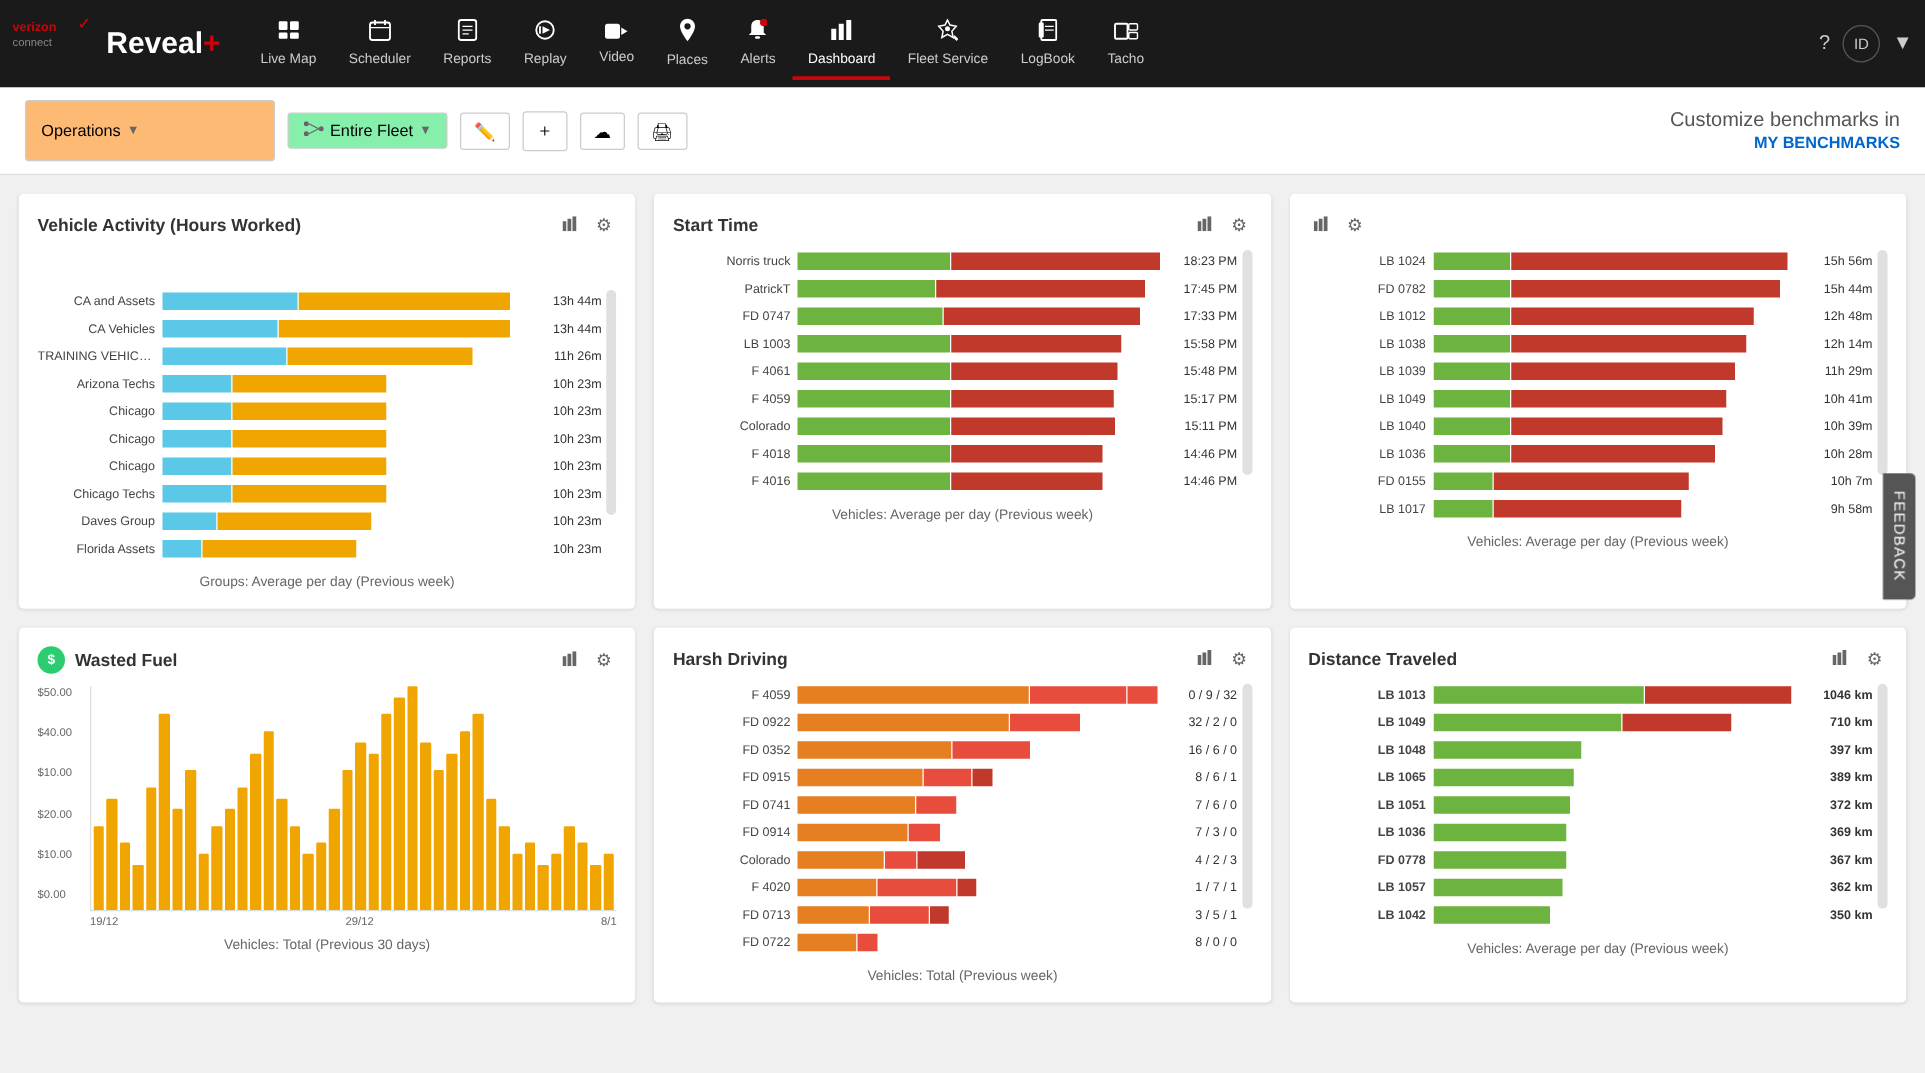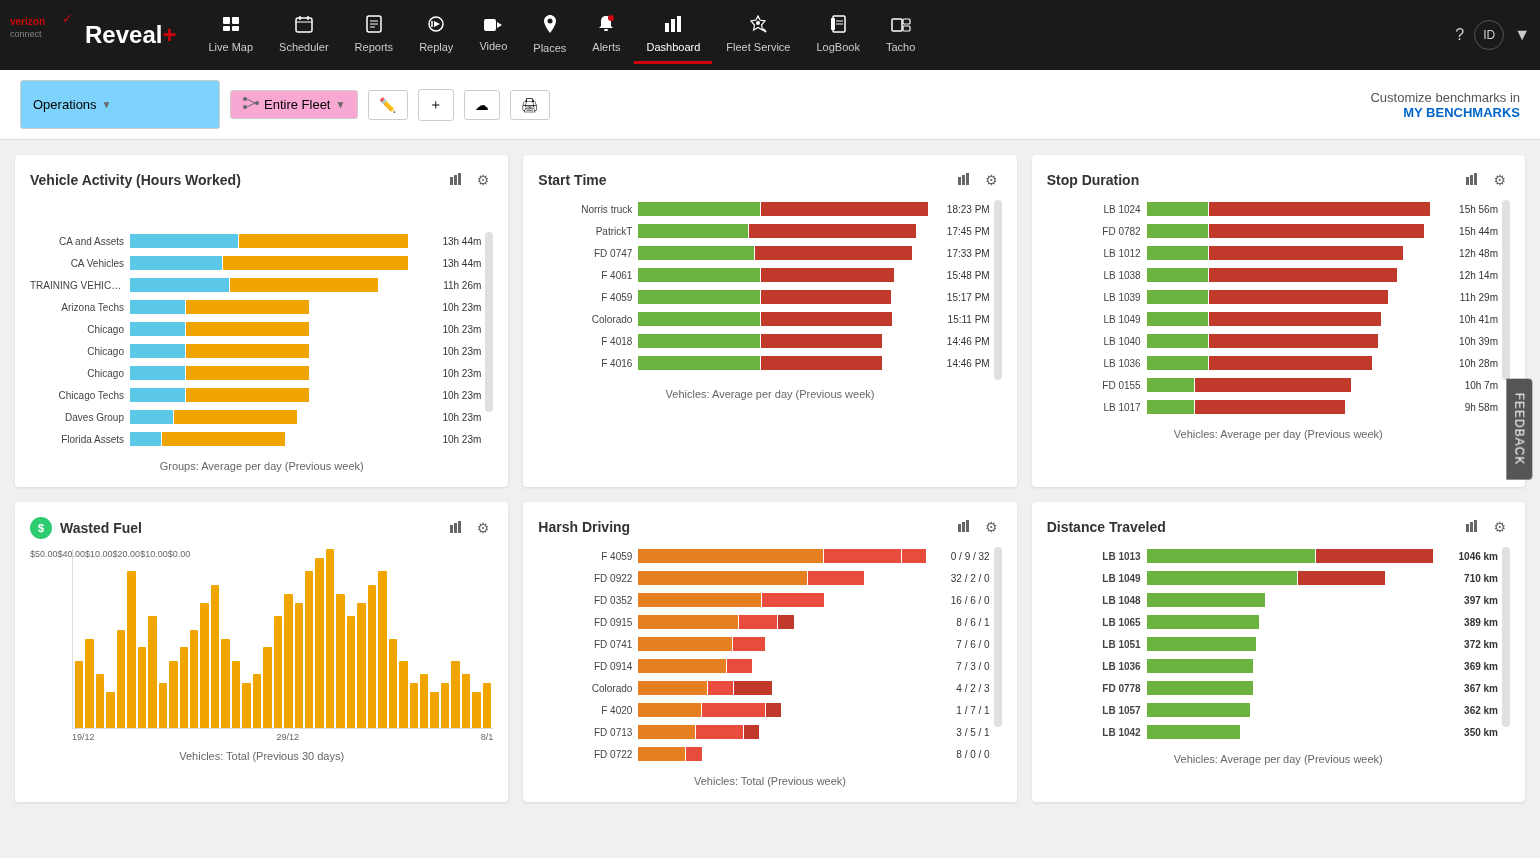--- a/index.html
+++ b/index.html
@@ -11,26 +11,26 @@
     .nav-items { display: flex; align-items: center; flex: 1; gap: 2px; }
     .nav-item { display: flex; flex-direction: column; align-items: center; color: #ccc; padding: 8px 12px; cursor: pointer; font-size: 11px; border-bottom: 3px solid transparent; text-decoration: none; }
     .nav-item.active { color: white; border-bottom: 3px solid #cd040b; }
     .nav-icon { font-size: 18px; margin-bottom: 3px; }
     .header-right { display: flex; align-items: center; gap: 10px; color: #ccc; }
     .header-btn { background: none; border: none; color: #ccc; cursor: pointer; font-size: 16px; }
     .id-btn { border: 1px solid #555; border-radius: 50%; width: 30px; height: 30px; background: none; color: #ccc; cursor: pointer; font-size: 12px; }
 
     
     .toolbar { background: white; padding: 10px 20px; display: flex; align-items: center; gap: 10px; border-bottom: 1px solid #ddd; }
-    .dropdown-btn { display: flex; align-items: center; gap: 5px; border: 1px solid #ccc; padding: 16px 12px; background: #7dd3fc; cursor: pointer; border-radius: 3px; font-size: 13px; min-width: 200px; }
+    .dropdown-btn { display: flex; align-items: center; gap: 5px; border: 1px solid #ccc; padding: 16px 12px; background: #fdba74; cursor: pointer; border-radius: 3px; font-size: 13px; min-width: 200px; }
     .dropdown-caret { font-size: 10px; color: #666; }
-    .fleet-dropdown { display: flex; align-items: center; gap: 5px; border: 1px solid #ccc; padding: 6px 12px; background: #f9a8d4; cursor: pointer; border-radius: 3px; font-size: 13px; }
+    .fleet-dropdown { display: flex; align-items: center; gap: 5px; border: 1px solid #ccc; padding: 6px 12px; background: #86efac; cursor: pointer; border-radius: 3px; font-size: 13px; }
     .toolbar-icon-btn { border: 1px solid #ccc; padding: 6px 10px; background: white; cursor: pointer; border-radius: 3px; font-size: 14px; }
     .toolbar-right { margin-left: auto; text-align: right; }
-    .customize-text { font-size: 13px; color: #555; }
+    .customize-text { font-size: 16px; color: #555; }
     .benchmark-link { color: #0066cc; font-weight: bold; font-size: 13px; cursor: pointer; display: block; }
 
     
     .main { padding: 15px; }
     .widgets-grid { display: grid; grid-template-columns: 1fr 1fr 1fr; gap: 15px; }
 
     
     .widget { background: white; border-radius: 4px; padding: 15px; box-shadow: 0 1px 3px rgba(0,0,0,0.1); }
     .widget-header { display: flex; align-items: center; margin-bottom: 10px; }
     .widget-title { font-size: 14px; font-weight: bold; color: #333; flex: 1; }
@@ -367,20 +367,28 @@
           </div>
           <div class="bar-row">
             <div class="bar-label">FD 0747</div>
             <div class="bar-container">
                 <div class="bar-green" style="width:38%"></div>
                 <div class="bar-red" style="width:52%"></div>
               </div>
             <div class="bar-value">17:33 PM</div>
           </div>
           <div class="bar-row">
+            <div class="bar-label">LB 1003</div>
+            <div class="bar-container">
+                <div class="bar-green" style="width:40%"></div>
+                <div class="bar-red" style="width:45%"></div>
+              </div>
+            <div class="bar-value">15:58 PM</div>
+          </div>
+          <div class="bar-row">
             <div class="bar-label">F 4061</div>
             <div class="bar-container">
                 <div class="bar-green" style="width:40%"></div>
                 <div class="bar-red" style="width:44%"></div>
               </div>
             <div class="bar-value">15:48 PM</div>
           </div>
           <div class="bar-row">
             <div class="bar-label">F 4059</div>
             <div class="bar-container">
@@ -414,21 +422,20 @@
             <div class="bar-value">14:46 PM</div>
           </div>
         </div>
         <div class="scrollbar-placeholder" style="height:180px; width:8px; background:#e0e0e0; border-radius:4px; margin-left:4px; flex-shrink:0;"></div>
       </div>
       <div class="widget-footer">Vehicles: Average per day (Previous week)</div>
     </div>
 
     <div class="widget">
       <div class="widget-header">
-        <span class="widget-title">Stop Duration</span>
         <div class="widget-actions">
           <button class="widget-action-btn">
             <svg width="14" height="12" viewBox="0 0 14 12" fill="#666">
                 <rect x="0" y="4" width="3" height="8"></rect>
                 <rect x="4" y="2" width="3" height="10"></rect>
                 <rect x="8" y="0" width="3" height="12"></rect>
               </svg>
           </button>
           <button class="widget-action-btn">⚙</button>
         </div>
@@ -530,21 +537,21 @@
             <svg width="14" height="12" viewBox="0 0 14 12" fill="#666">
                 <rect x="0" y="4" width="3" height="8"></rect>
                 <rect x="4" y="2" width="3" height="10"></rect>
                 <rect x="8" y="0" width="3" height="12"></rect>
               </svg>
           </button>
           <button class="widget-action-btn">⚙</button>
         </div>
       </div>
       <div style="position:relative; padding-left:42px;">
-        <div style="position:absolute;left:0;top:0;bottom:22px;display:flex;justify-content:space-between;width:40px;">
+        <div style="position:absolute;left:0;top:0;bottom:22px;display:flex;flex-direction:column;justify-content:space-between;width:40px;">
           <span style="font-size:9px;color:#666;">$50.00</span>
           <span style="font-size:9px;color:#666;">$40.00</span>
           <span style="font-size:9px;color:#666;">$10.00</span>
           <span style="font-size:9px;color:#666;">$20.00</span>
           <span style="font-size:9px;color:#666;">$10.00</span>
           <span style="font-size:9px;color:#666;">$0.00</span>
         </div>
         <div id="fuel-chart" style="height:180px; display:flex; align-items:flex-end; gap:2px; border-bottom:1px solid #ddd; border-left:1px solid #ddd; padding:0 2px;">
             <div style="background: rgb(240, 165, 0); flex: 1 1 0%; min-width: 5px; height: 37.5%; border-radius: 1px 1px 0px 0px;"></div>
             <div style="background: rgb(240, 165, 0); flex: 1 1 0%; min-width: 5px; height: 50%; border-radius: 1px 1px 0px 0px;"></div>

